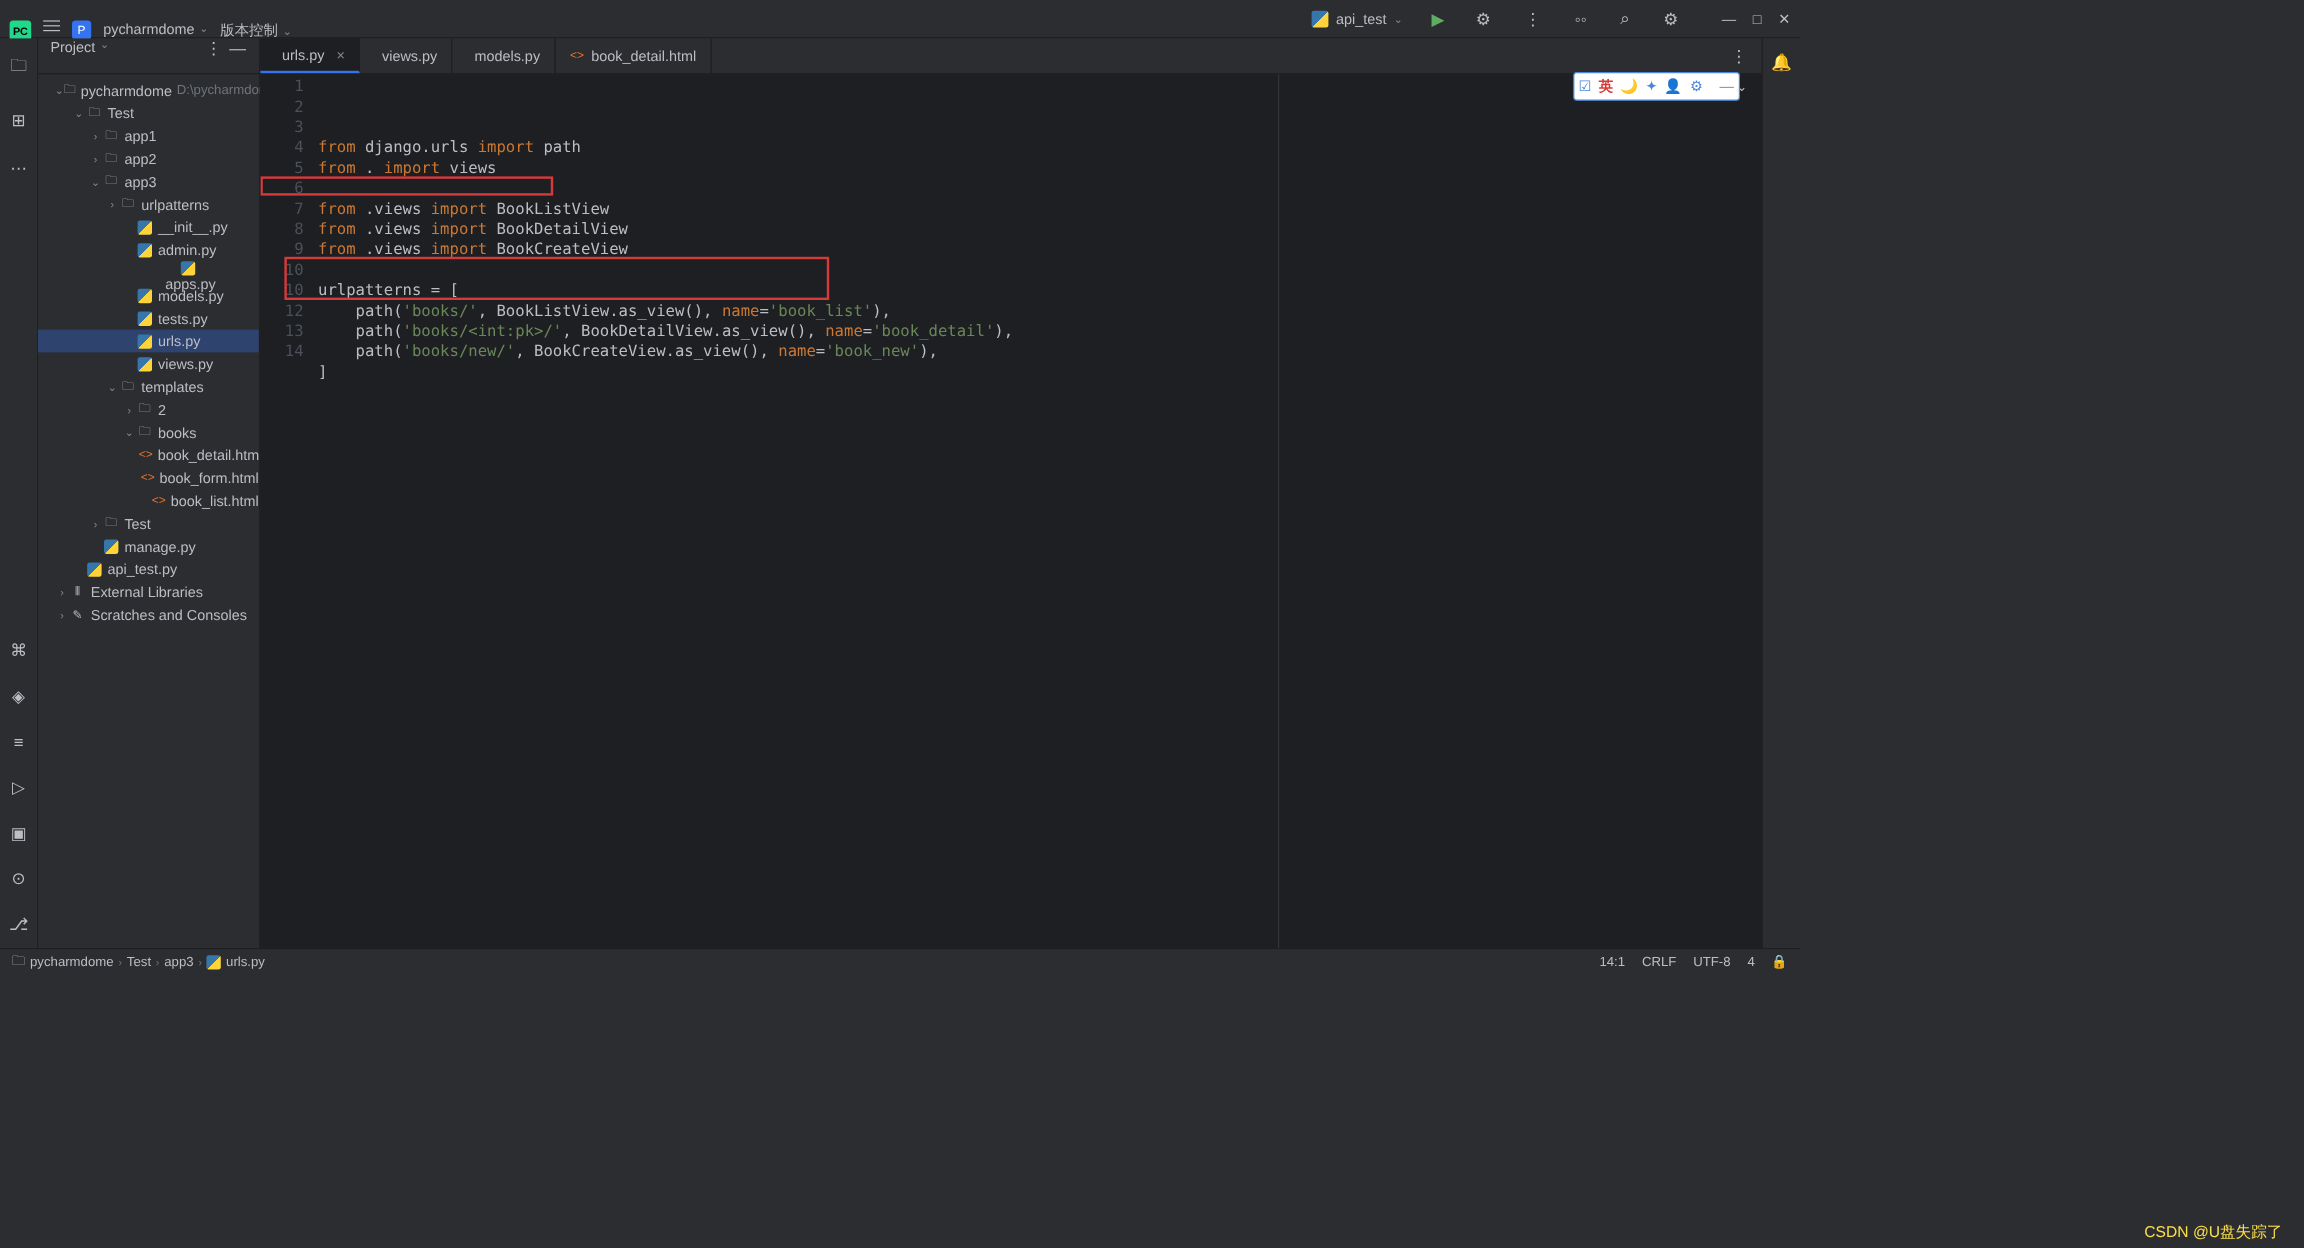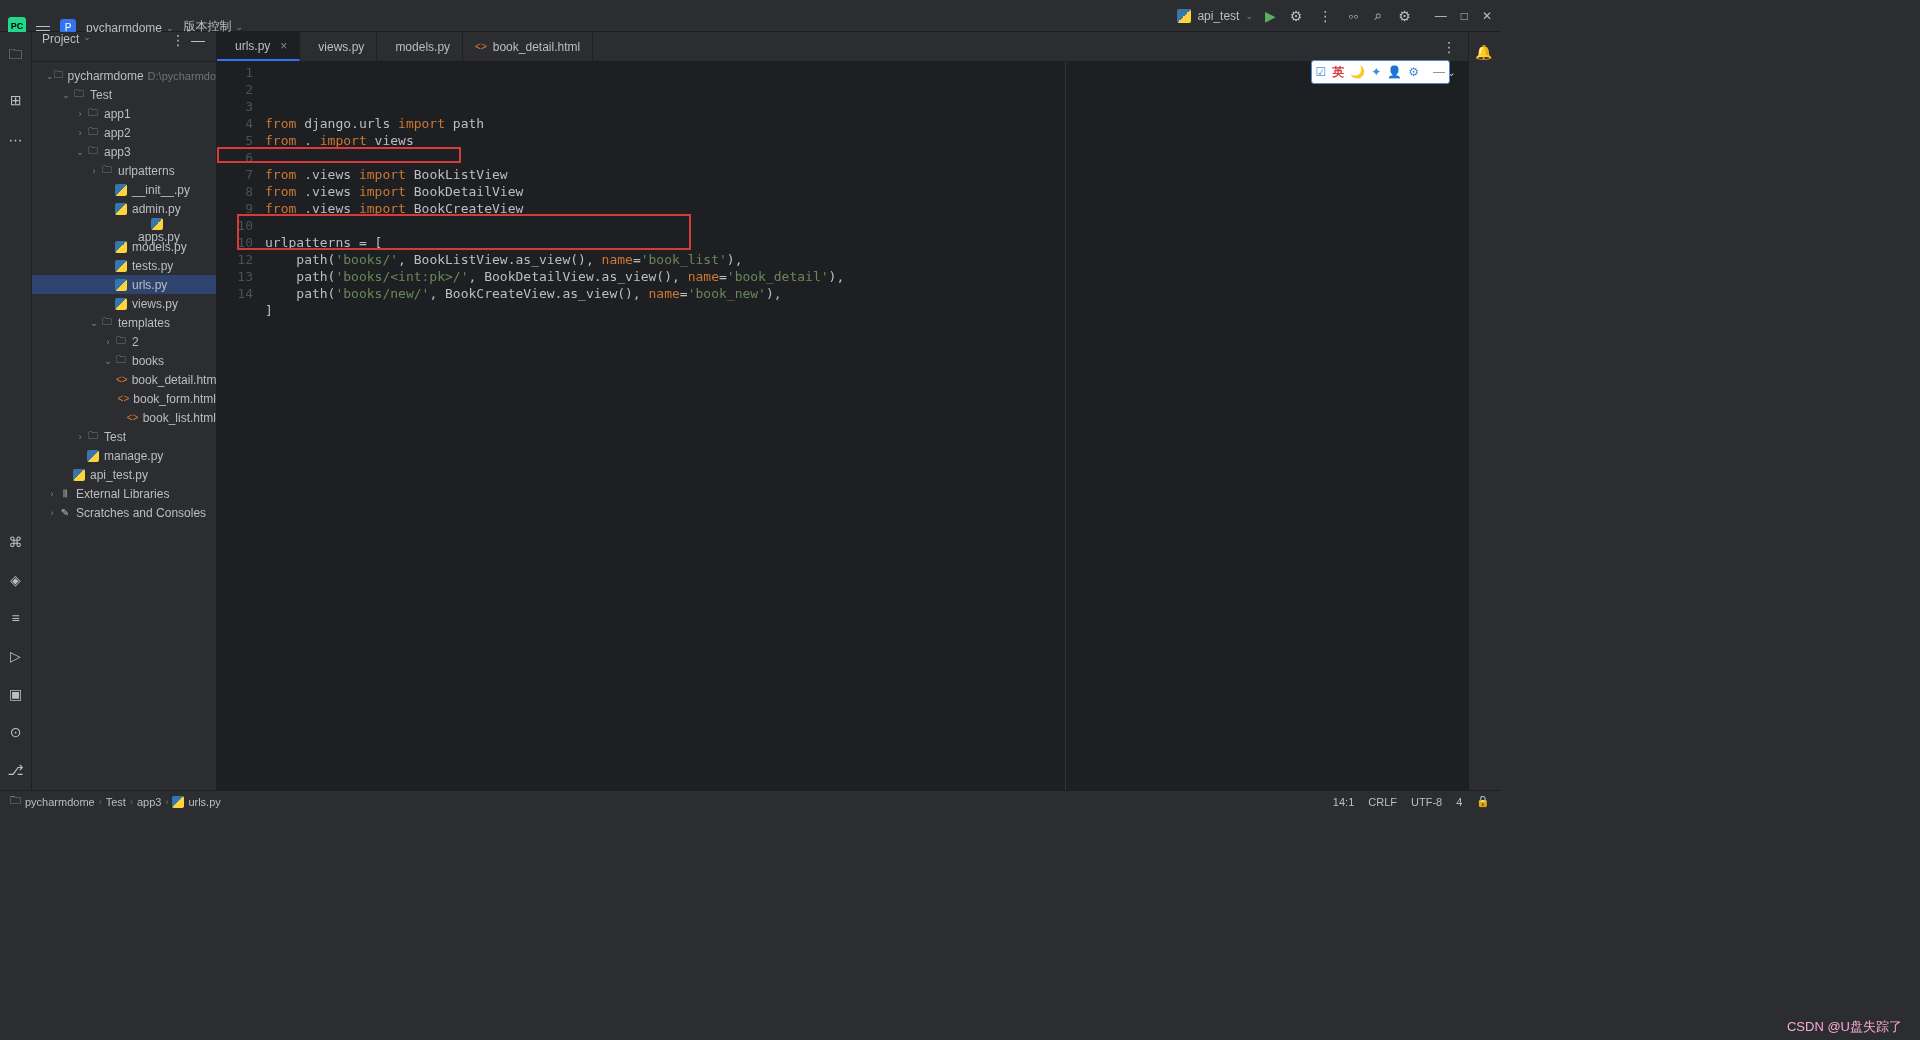--- a/index.html
+++ b/index.html
@@ -1,20 +1,20 @@
 <!DOCTYPE html>
 <html><head>
 <meta charset="utf-8">
 <style>
 * { margin: 0; padding: 0; box-sizing: border-box; }
 body { font-family: "Segoe UI", Arial, sans-serif; font-size: 12px; background: #2b2d30; color: #bcbec4; overflow: hidden; width: 1500px; height: 812px; }
 
 .titlebar { height: 32px; background: #2b2d30; display: flex; align-items: center; padding: 0 8px; border-bottom: 1px solid #1e1f22; }
-.titlebar-left { display: flex; align-items: flex-end; gap: 10px; margin-top: 21px; }
-.titlebar-right { margin-left: auto; display: flex; align-items: center; gap: 12px; }
+.titlebar-left { display: flex; align-items: flex-start; gap: 10px; margin-top: 21px; }
+.titlebar-right { margin-left: auto; display: flex; align-items: center; gap: 24px; }
 .pc-logo { width: 18px; height: 18px; background: #21d789; border-radius: 3px; display: flex; align-items: center; justify-content: center; color: #000; font-size: 9px; font-weight: bold; }
 .hamburger { display: flex; flex-direction: column; gap: 3px; cursor: pointer; }
 .hamburger span { width: 14px; height: 1px; background: #bcbec4; }
 .proj-badge { width: 16px; height: 16px; background: #3574f0; border-radius: 3px; color: #fff; font-size: 10px; display: flex; align-items: center; justify-content: center; }
 .dropdown-label { display: flex; align-items: center; gap: 4px; cursor: pointer; font-size: 12px; }
 .chevron { font-size: 9px; color: #888; }
 .run-config { display: flex; align-items: center; gap: 6px; }
 .py-icon { width: 14px; height: 14px; background: linear-gradient(135deg, #3776ab 50%, #ffd43b 50%); border-radius: 2px; }
 .play-icon { color: #5fad65; font-size: 14px; cursor: pointer; }
 .icon-btn { color: #bcbec4; cursor: pointer; font-size: 14px; padding: 2px; }
@@ -69,21 +69,21 @@
 .right-gutter { width: 32px; background: #2b2d30; border-left: 1px solid #1e1f22; display: flex; flex-direction: column; align-items: center; padding-top: 12px; gap: 16px; }
 .right-gutter .gutter-icon { cursor: pointer; font-size: 14px; }
 
 .floating-toolbar { position: absolute; top: 28px; right: 18px; background: #fff; border: 1px solid #4a88db; border-radius: 3px; display: flex; align-items: center; height: 24px; padding: 0 4px; gap: 6px; }
 .floating-toolbar .ft-item { font-size: 12px; cursor: pointer; }
 
 .status-bar { height: 22px; background: #2b2d30; border-top: 1px solid #1e1f22; display: flex; align-items: center; padding: 0 10px; font-size: 11px; color: #bcbec4; }
 .breadcrumb { display: flex; align-items: center; gap: 4px; }
 .breadcrumb .sep { color: #6f737a; font-size: 9px; }
 .status-right { margin-left: auto; display: flex; align-items: center; gap: 14px; }
-.watermark { position: absolute; right: 18px; bottom: 4px; color: #f9a8d4; font-size: 13px; }
+.watermark { position: absolute; right: 18px; bottom: 4px; color: #fde047; font-size: 13px; }
 </style>
 </head>
 <body>
 
 <div class="titlebar">
   <div class="titlebar-left">
     <div class="pc-logo">PC</div>
     <div class="hamburger">
         <span></span>
         <span></span>

